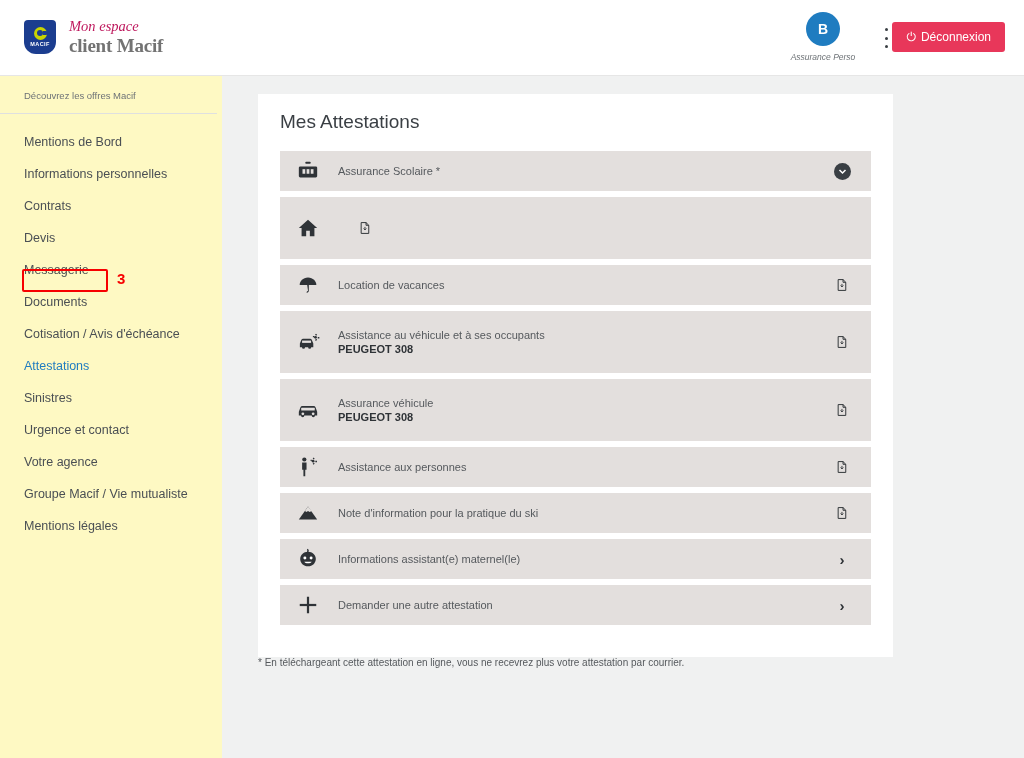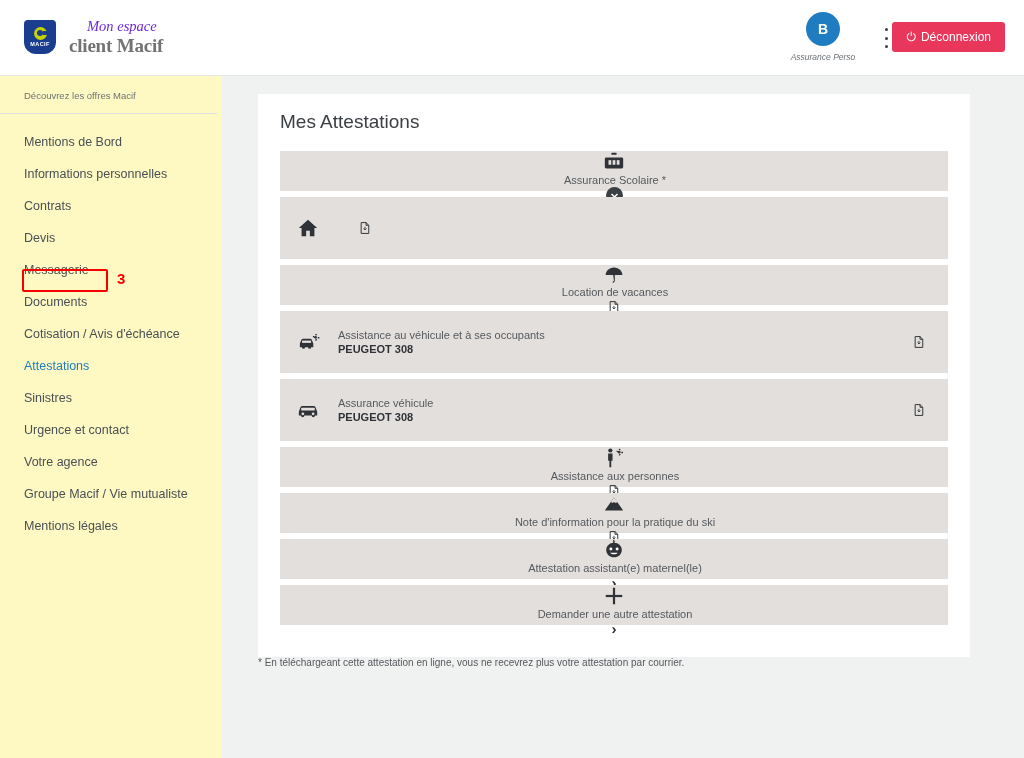--- a/index.html
+++ b/index.html
@@ -40,21 +40,21 @@
     width: 5px; height: 4px; background: #1b3d8f;
     border-radius: 0 3px 3px 0;
   }
   .logo-word {
     color: #ffffff; font-size: 5.5px; font-weight: bold;
     letter-spacing: 0.4px; line-height: 6px;
   }
   .brand-text { margin-left: 13px; line-height: 1.15; }
   .brand-top {
     font-family: "Liberation Serif", serif;
-    font-style: italic; font-size: 14.5px; color: #6d28d9; margin-left: 18px;
+    font-style: italic; font-size: 14.5px; color: #be185d;
   }
   .brand-bottom {
     font-family: "Liberation Serif", serif;
     font-weight: bold; font-size: 19px; color: #737373;
     letter-spacing: -0.2px;
   }
 
   .avatar-wrap {
     position: absolute; right: 161px; top: 12px;
     width: 80px; text-align: center;
@@ -116,38 +116,38 @@
     pointer-events: none;
   }
   .step-badge {
     position: absolute; left: 117px; top: 270px;
     color: #f70000; font-size: 15px; font-weight: bold;
   }
 
   
   .card {
     position: absolute; left: 258px; top: 94px;
-    width: 712px; height: 563px;
+    width: 635px; height: 563px;
     background: #ffffff;
   }
   .card-title {
     font-size: 19px; color: #3a3f44;
     padding: 17px 0 0 22px; font-weight: normal;
   }
   .rows { padding: 18px 22px 0 22px; }
 
   .att-row {
     position: relative;
     background: #e3dfdd;
     display: flex; align-items: center;
     margin-bottom: 6px;
     cursor: pointer;
   }
   .att-row.tall { height: 62px; }
-  .att-row.short { height: 40px; flex-direction: column; }
+  .att-row.short { height: 40px; }
 
   .row-icon {
     width: 56px; min-width: 56px;
     display: flex; align-items: center; justify-content: center;
     color: #2f3337;
   }
   .row-text { flex: 1; padding-left: 2px; }
   .row-label { font-size: 11px; color: #55595d; line-height: 14px; }
   .row-sub { font-size: 11px; color: #2f3337; font-weight: bold; line-height: 14px; }
   .row-action {
@@ -363,21 +363,21 @@
         <div class="row-icon">
           <svg width="22" height="22" viewBox="0 0 24 24" fill="#2f3337">
             <path d="M12 4 C7 4 3.5 7.6 3.5 12 C3.5 16.4 7 20 12 20 C17 20 20.5 16.4 20.5 12 C20.5 7.6 17 4 12 4 Z"></path>
             <circle cx="8.6" cy="11" r="1.6" fill="#fff"></circle>
             <circle cx="15.4" cy="11" r="1.6" fill="#fff"></circle>
             <path d="M8 15 C9.2 17.2 14.8 17.2 16 15 Z" fill="#fff"></path>
             <path d="M11 1.6 c1.8 .4 1.2 2.3 .1 2.6" stroke="#2f3337" stroke-width="1.5" fill="none"></path>
           </svg>
         </div>
         <div class="row-text">
-          <div class="row-label">Attestation assistant(e) maternel(le)</div>
+          <div class="row-label">Informations assistant(e) maternel(le)</div>
         </div>
         <div class="row-action">
           <span class="chev-right">›</span>
         </div>
       </div>
       <div class="att-row short">
         <div class="row-icon">
           <svg width="22" height="22" viewBox="0 0 24 24" fill="#2f3337">
             <rect x="10.8" y="3" width="2.4" height="18"></rect>
             <rect x="3" y="10.8" width="18" height="2.4"></rect>

